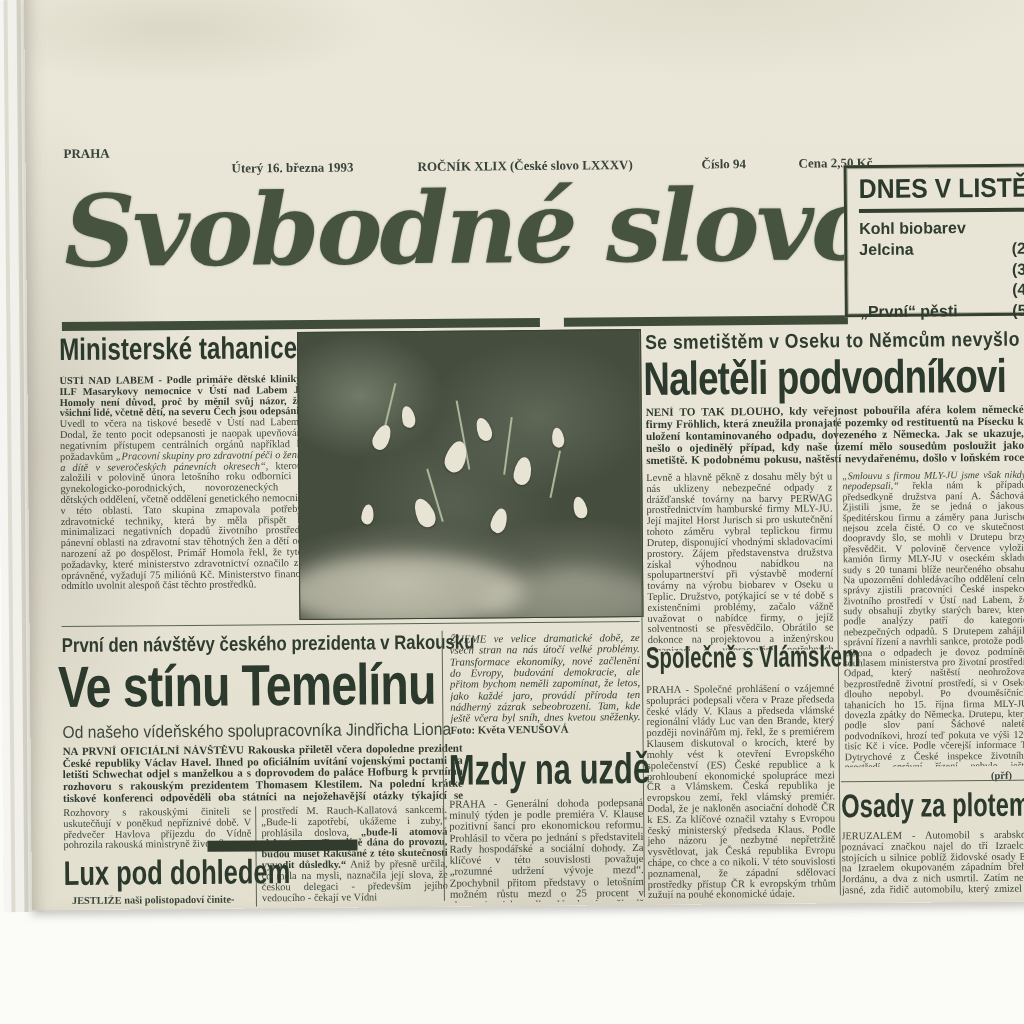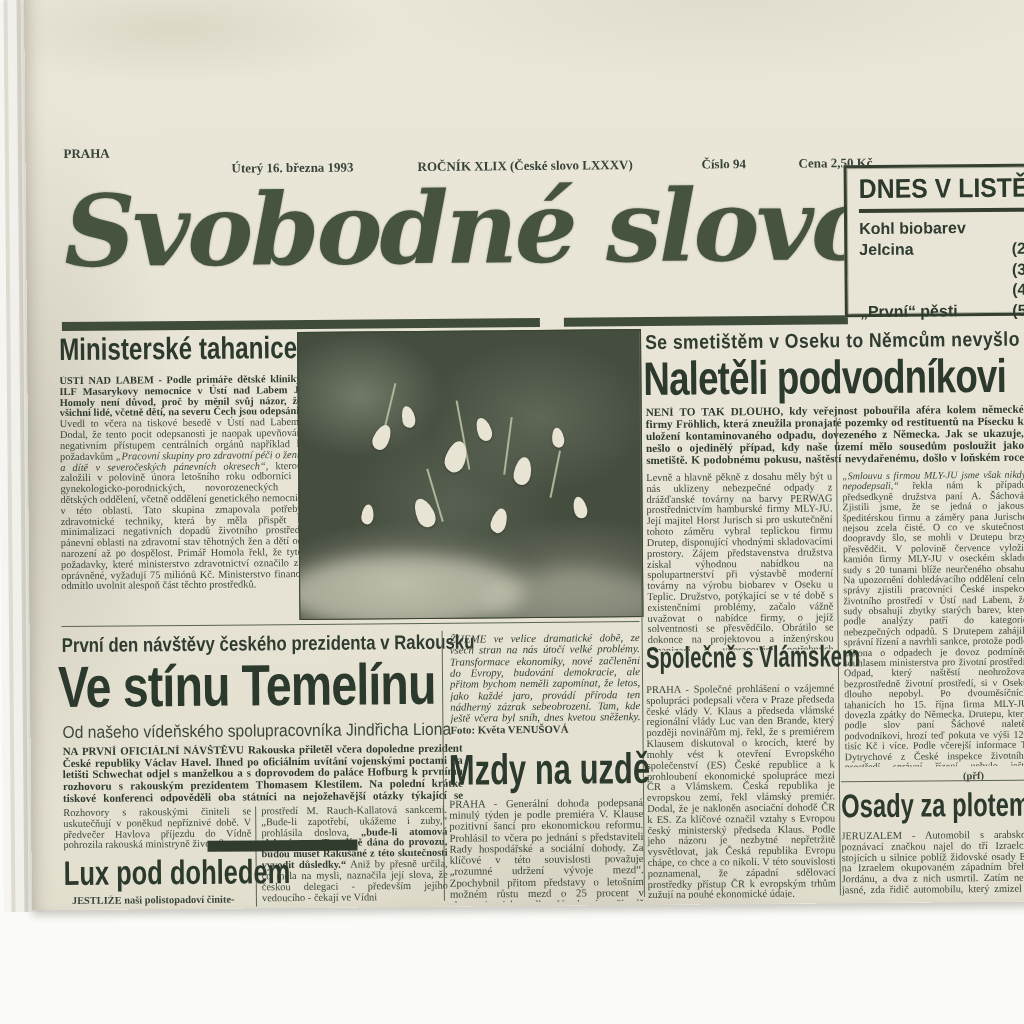--- a/index.html
+++ b/index.html
@@ -140,21 +140,21 @@
     <div class="abs" style="left:616px;top:368px;">
       <span class="hl" style="font-size:47px;transform:scaleX(.78);letter-spacing:-1px;">Naletěli podvodníkovi</span>
     </div>
     <div class="abs lead-txt" style="left:618px;top:420px;width:378px;height:60px;">NENÍ TO TAK DLOUHO, kdy veřejnost pobouřila aféra kolem německé firmy Fröhlich, která zneužila pronajaté pozemky od restituentů na Písecku k uložení kontaminovaného odpadu, dovezeného z Německa. Jak se ukazuje, nešlo o ojedinělý případ, kdy naše území mělo sousedům posloužit jako smetiště. K podobnému pokusu, naštěstí nevydařenému, došlo v loňském roce také na Teplicku.</div>
     <div class="abs body-txt" style="left:618px;top:486px;width:186px;height:178px;">Levně a hlavně pěkně z dosahu měly být u nás uklizeny nebezpečné odpady z drážďanské továrny na barvy PERWAG prostřednictvím hamburské firmy MLY-JU. Její majitel Horst Jurisch si pro uskutečnění tohoto záměru vybral teplickou firmu Drutep, disponující vhodnými skladovacími prostory. Zájem představenstva družstva získal výhodnou nabídkou na spolupartnerství při výstavbě moderní továrny na výrobu biobarev v Oseku u Teplic. Družstvo, potýkající se v té době s existenčními problémy, začalo vážně uvažovat o nabídce firmy, o jejíž solventnosti se přesvědčilo. Obrátilo se dokonce na projektovou a inženýrskou organizaci o vypracování potřebných podkladů.</div>
     <div class="abs rule-v" style="left:808px;top:432px;height:478px;"></div>
     <div class="abs body-txt" style="left:814px;top:486px;width:184px;height:296px;font-size:10px;">
       <i>„Smlouvu s firmou MLY-JU jsme však nikdy nepodepsali,“</i>
       <span>řekla nám k případu předsedkyně družstva paní A. Šáchová. Zjistili jsme, že se jedná o jakousi špeditérskou firmu a záměry pana Jurische nejsou zcela čisté. O co ve skutečnosti doopravdy šlo, se mohli v Drutepu brzy přesvědčit. V polovině července vyložil kamión firmy MLY-JU v oseckém skladu sudy s 20 tunami blíže neurčeného obsahu. Na upozornění dohledávacího oddělení celní správy zjistili pracovníci České inspekce životního prostředí v Ústí nad Labem, že sudy obsahují zbytky starých barev, které podle analýzy patří do kategorie nebezpečných odpadů. S Drutepem zahájili správní řízení a navrhli sankce, protože podle zákona o odpadech je dovoz podmíněn souhlasem ministerstva pro životní prostředí. Odpad, který naštěstí neohrožoval bezprostředně životní prostředí, si v Oseku dlouho nepobyl. Po dvouměsíčních tahanicích ho 15. října firma MLY-JU dovezla zpátky do Německa. Drutepu, který podle slov paní Šáchové naletěl podvodníkovi, hrozí teď pokuta ve výši 120 tisíc Kč i více. Podle včerejší informace T. Dytrychové z České inspekce životního prostředí správní řízení nebylo ještě ukončeno a mnohé souvislosti bude třeba objasnit.</span>
     </div>
-    <span class="abs sig" style="left:932px;top:786px;">(přf)</span>
+    <span class="abs sig" style="left:960px;top:786px;">(přf)</span>
 
     <div class="abs" style="left:616px;top:656px;">
       <span class="hl" style="font-size:30px;transform:scaleX(.68);">Společně s Vlámskem</span>
     </div>
     <div class="abs body-txt" style="left:616px;top:698px;width:188px;height:214px;">PRAHA - Společné prohlášení o vzájemné spolupráci podepsali včera v Praze předseda české vlády V. Klaus a předseda vlámské regionální vlády Luc van den Brande, který později novinářům mj. řekl, že s premiérem Klausem diskutoval o krocích, které by mohly vést k otevření Evropského společenství (ES) České republice a k prohloubení ekonomické spolupráce mezi ČR a Vlámskem. Česká republika je evropskou zemí, řekl vlámský premiér. Dodal, že je nakloněn asociační dohodě ČR k ES. Za klíčové označil vztahy s Evropou český ministerský předseda Klaus. Podle jeho názoru je nezbytné nepřetržitě vysvětlovat, jak Česká republika Evropu chápe, co chce a co nikoli. V této souvislosti poznamenal, že západní sdělovací prostředky přístup ČR k evropským trhům zužují na pouhé ekonomické údaje.</div>
 
     <div class="abs rule-h" style="left:810px;top:796px;width:192px;"></div>
     <div class="abs" style="left:810px;top:804px;">
       <span class="hl" style="font-size:33px;transform:scaleX(.72);">Osady za plotem</span>
     </div>

